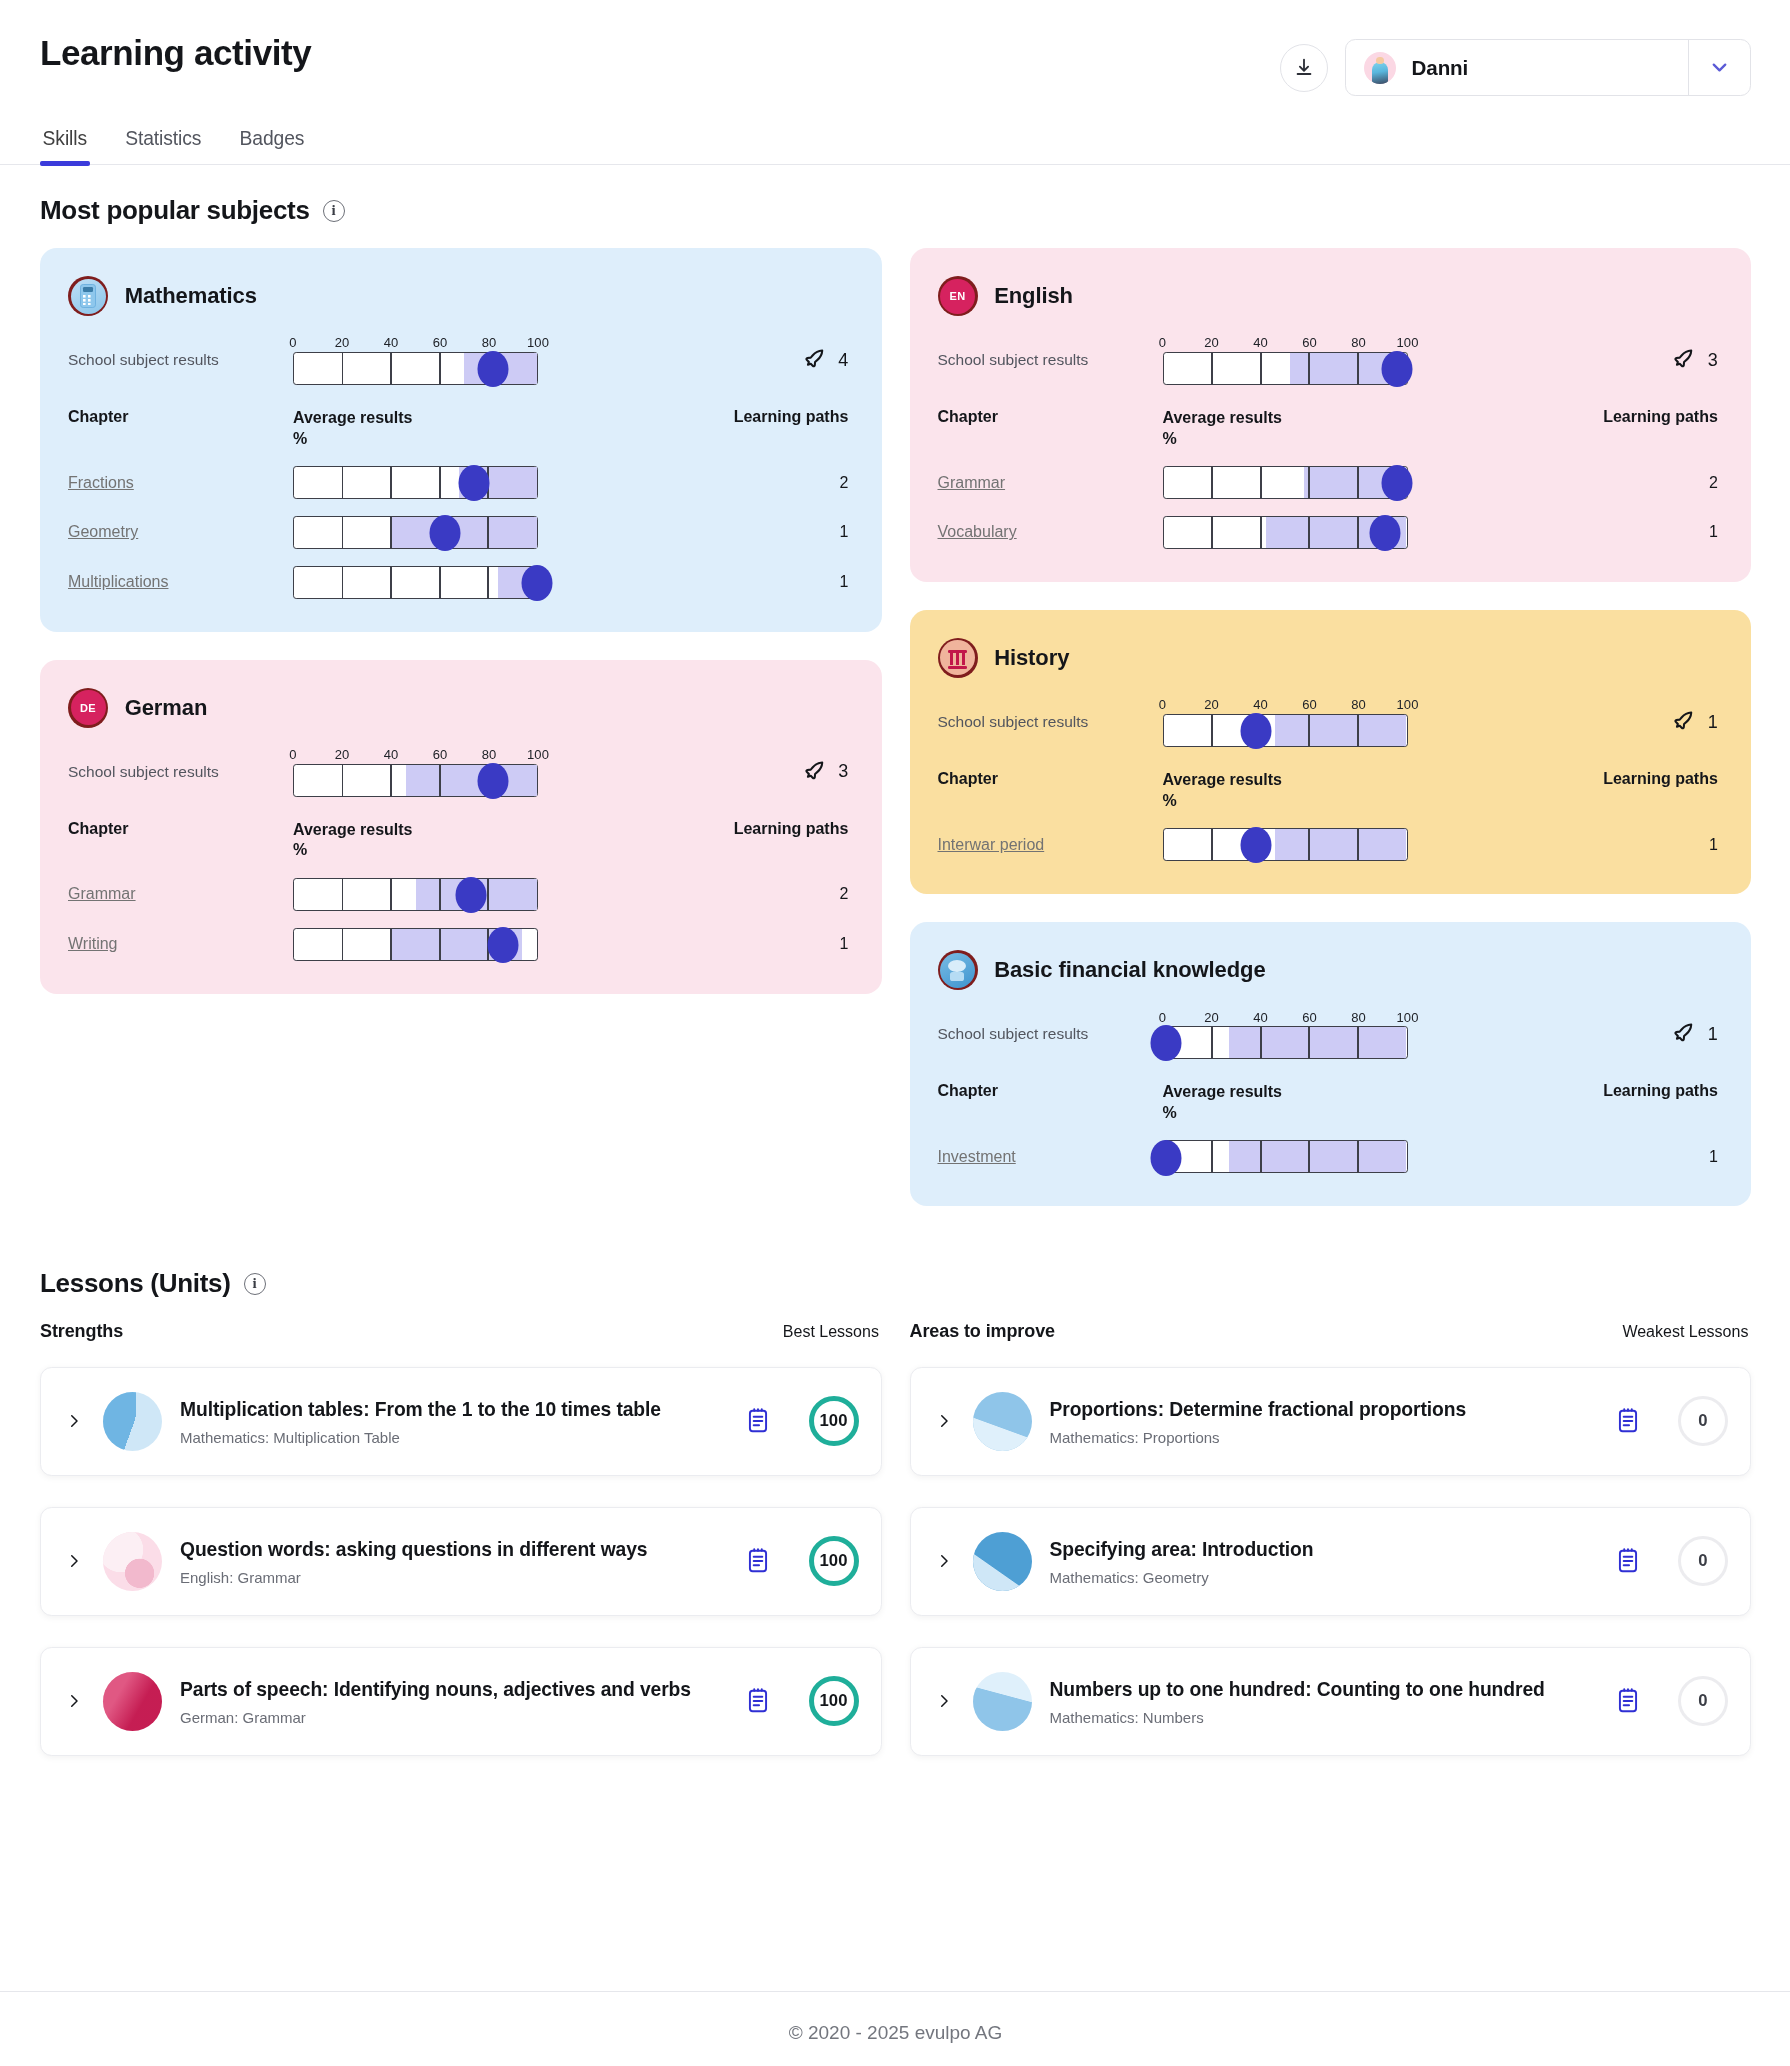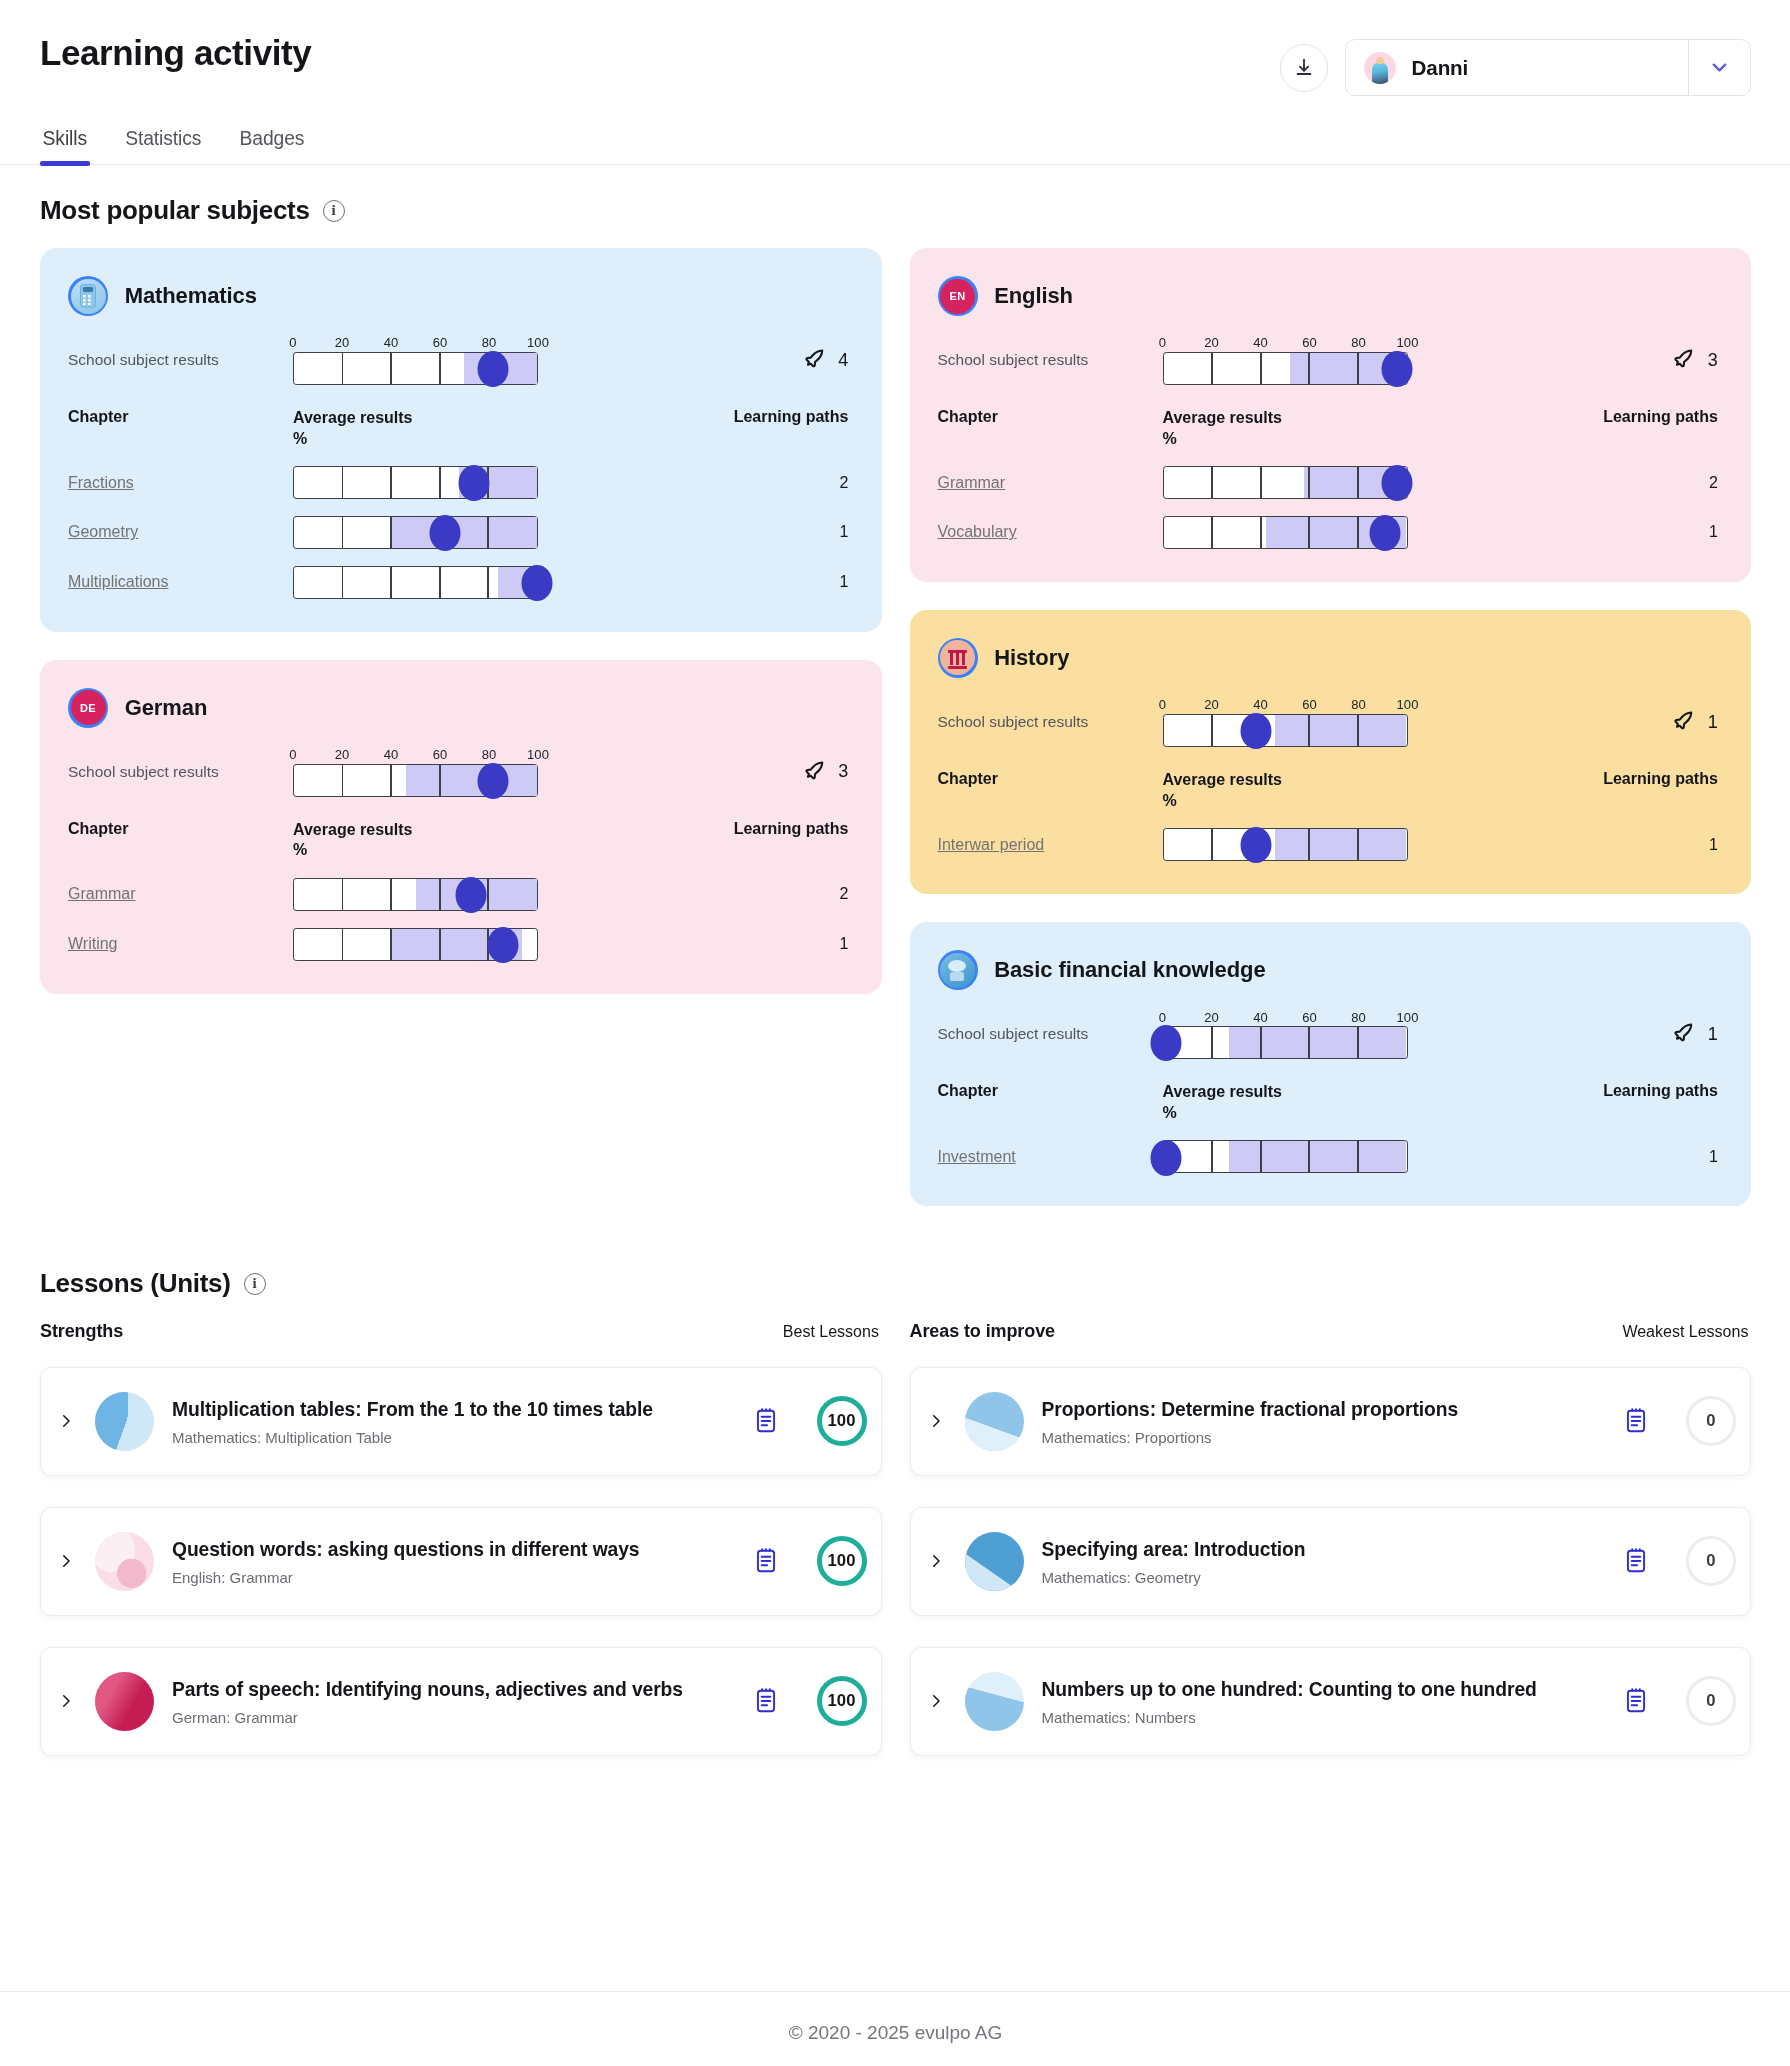--- a/index.html
+++ b/index.html
@@ -86,21 +86,21 @@
   .col { display: flex; flex-direction: column; gap: 28px; }
   .subject-card { border-radius: 16.7px; padding: 28px 28px 33px 28px; }
   .sc-blue   { background: #deeefb; }
   .sc-pink   { background: #fbe4ec; }
   .sc-yellow { background: #fadfa0; }
 
   .subject-head { display: flex; align-items: center; gap: 16.7px; }
   .subject-badge {
     width: 40px; height: 40px; border-radius: 50%;
     display: flex; align-items: center; justify-content: center;
-    background: #3b82f6; flex: none; position: relative; overflow: hidden;
+    background: #7f1d1d; flex: none; position: relative; overflow: hidden;
   }
   .subject-badge .inner {
     width: 35px; height: 35px; border-radius: 50%;
     display: flex; align-items: center; justify-content: center;
     font-size: 11px; font-weight: 700; color: #fff; letter-spacing: 0.3px;
   }
   .badge-math  { background: linear-gradient(150deg,#bfe0f6 0%,#89c4ea 100%); }
   .badge-lang  { background: #d6225f; }
   .badge-hist  { background: #f0b49c; }
   .badge-fin   { background: linear-gradient(150deg,#79bce4 0%,#3e94cf 100%); }
@@ -164,21 +164,21 @@
   
   .lessons-wrap { padding: 0 40px; margin-top: 62px; }
   .lesson-grid { display: grid; grid-template-columns: 1fr 1fr; gap: 0 28px; margin-top: 22px; }
   .lesson-colhead { display: flex; justify-content: space-between; align-items: baseline; padding: 0 2.6px 0 0; }
   .lesson-colhead .left { font-size: 18px; font-weight: 600; letter-spacing: -0.1px; }
   .lesson-colhead .right { font-size: 16px; color: #14161a; }
   .lesson-list { display: flex; flex-direction: column; gap: 31px; margin-top: 24.5px; }
   .lesson-card {
     background: #fff; border: 1.3px solid #ebecf0; border-radius: 11.6px;
     box-shadow: 0 1.9px 6.4px rgba(20,22,26,0.05);
-    display: flex; align-items: center; gap: 18px; padding: 22px 14px;
+    display: flex; align-items: center; gap: 18px; padding: 22px 22px;
     min-height: 109px; cursor: pointer;
   }
   .chev { width: 22px; flex: none; display: flex; align-items: center; justify-content: center; }
   .lesson-thumb { width: 59px; height: 59px; border-radius: 50%; flex: none; overflow: hidden; position: relative; }
   .thumb-a { background: #cfe7f7; }
   .thumb-a::after { content:""; position:absolute; inset:0; background: conic-gradient(from 200deg at 55% 45%, #6fb5e3 0 45%, rgba(255,255,255,0) 0 100%); }
   .thumb-b { background: #fbdde8; }
   .thumb-b::after { content:""; position:absolute; inset:0; background: radial-gradient(circle at 62% 70%, #f2b9cd 0 26%, rgba(255,255,255,0) 27%), radial-gradient(circle at 30% 30%, #fceff4 0 38%, rgba(255,255,255,0) 39%); }
   .thumb-c { background: #d6205a; }
   .thumb-c::after { content:""; position:absolute; inset:0; background: linear-gradient(120deg, rgba(255,255,255,0.25) 0 30%, rgba(0,0,0,0.08) 62% 100%); }

